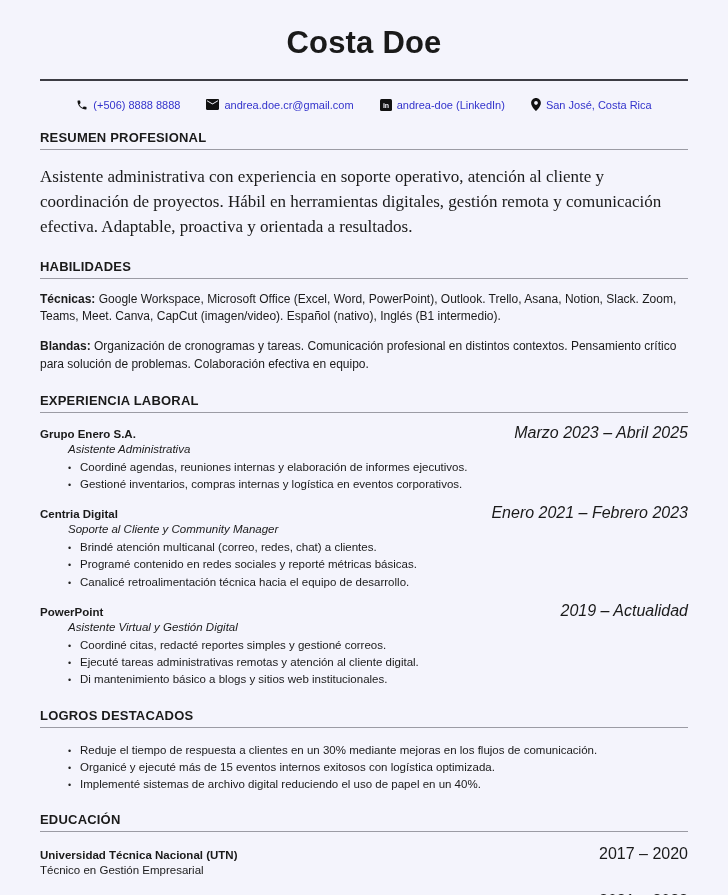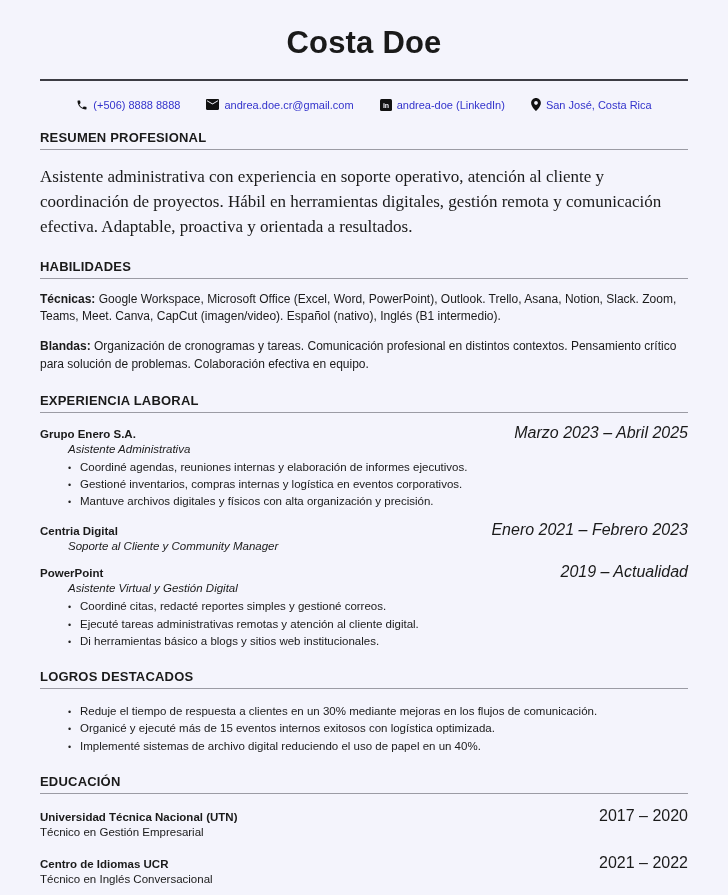--- a/index.html
+++ b/index.html
@@ -171,40 +171,44 @@
     <div>
         <div class="job">
           <div class="rowline">
             <span class="company">Grupo Enero S.A.</span>
             <span class="dates italic">Marzo 2023 – Abril 2025</span>
           </div>
           <div class="role">Asistente Administrativa</div>
           <ul class="bullets">
             <li>Coordiné agendas, reuniones internas y elaboración de informes ejecutivos.</li>
             <li>Gestioné inventarios, compras internas y logística en eventos corporativos.</li>
-            <li>Mantuve archivos digitales y físicos con alta organización y precisión.</li>
           </ul>
         </div>
         <div class="job">
           <div class="rowline">
             <span class="company">Centria Digital</span>
             <span class="dates italic">Enero 2021 – Febrero 2023</span>
           </div>
           <div class="role">Soporte al Cliente y Community Manager</div>
+          <ul class="bullets">
+            <li>Brindé atención multicanal (correo, redes, chat) a clientes.</li>
+            <li>Programé contenido en redes sociales y reporté métricas básicas.</li>
+            <li>Canalicé retroalimentación técnica hacia el equipo de desarrollo.</li>
+          </ul>
         </div>
         <div class="job">
           <div class="rowline">
             <span class="company">PowerPoint</span>
             <span class="dates italic">2019 – Actualidad</span>
           </div>
           <div class="role">Asistente Virtual y Gestión Digital</div>
           <ul class="bullets">
             <li>Coordiné citas, redacté reportes simples y gestioné correos.</li>
             <li>Ejecuté tareas administrativas remotas y atención al cliente digital.</li>
-            <li>Di herramientas básico a blogs y sitios web institucionales.</li>
+            <li>Di mantenimiento básico a blogs y sitios web institucionales.</li>
           </ul>
         </div>
       </div>
   </section>
 
   <section>
     <h2 class="sec">LOGROS DESTACADOS</h2>
     <ul class="bullets logros">
         <li>Reduje el tiempo de respuesta a clientes en un 30% mediante mejoras en los flujos de comunicación.</li>
         <li>Organicé y ejecuté más de 15 eventos internos exitosos con logística optimizada.</li>

